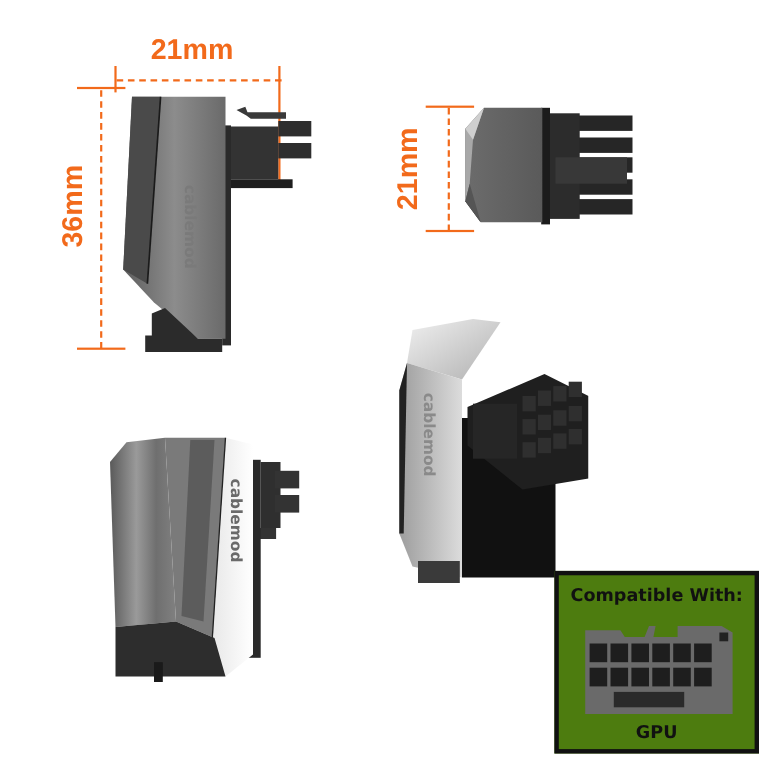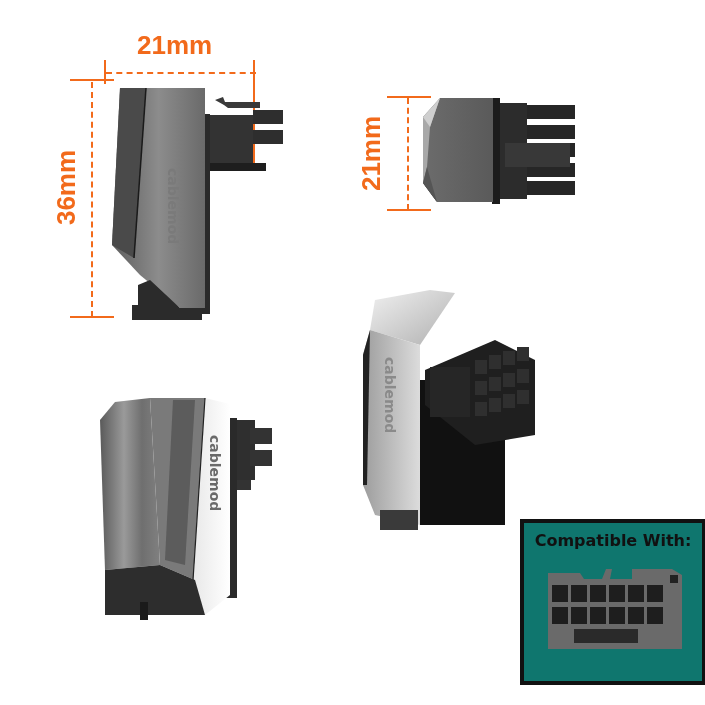--- a/index.html
+++ b/index.html
@@ -5,21 +5,21 @@
     html, body { margin: 0; padding: 0; background: #ffffff; }
     body { width: 705px; height: 705px; position: relative; overflow: hidden; font-family: "Liberation Sans", sans-serif; }
     .abs { position: absolute; }
     .dim-text { color: #f26a1b; font-weight: bold; font-family: "Liberation Sans", sans-serif; position: absolute; white-space: nowrap; }
     .dim-h { font-size: 26px; }
     .rot { transform: rotate(-90deg); transform-origin: center center; }
     .dash-h { position: absolute; height: 0; border-top: 2px dashed #f26a1b; }
     .dash-v { position: absolute; width: 0; border-left: 2px dashed #f26a1b; }
     .solid-h { position: absolute; height: 2px; background: #f26a1b; }
     .solid-v { position: absolute; width: 2px; background: #f26a1b; }
-    .compat-box { position: absolute; left: 504px; top: 519px; width: 186px; height: 166px; border: 4px solid #111; box-sizing: border-box; background: #0f766e; margin-left: 16px; }
+    .compat-box { position: absolute; left: 504px; top: 519px; width: 186px; height: 166px; border: 4px solid #111; box-sizing: border-box; background: #4d7c0f; }
     .compat-title { position: absolute; left: 0; right: 0; top: 8px; text-align: center; font-weight: bold; font-size: 16px; color: #111; font-family: "DejaVu Sans", sans-serif; }
     .compat-gpu { position: absolute; left: 0; right: 0; bottom: 6px; text-align: center; font-weight: bold; font-size: 16px; color: #111; font-family: "DejaVu Sans", sans-serif; }
   </style>
 </head>
 <body>
 
 <div class="dim-text dim-h" style="left:137px; top:30px;">21mm</div>
 <div class="dash-h" style="left:106px; top:72px; width:150px;"></div>
 <div class="solid-v" style="left:104px; top:60px; height:24px;"></div>
 <div class="solid-v" style="left:253px; top:60px; height:110px;"></div>
@@ -169,13 +169,14 @@
       <rect x="8" y="42" width="16" height="17"></rect>
         <rect x="27" y="42" width="16" height="17"></rect>
         <rect x="46" y="42" width="16" height="17"></rect>
         <rect x="65" y="42" width="16" height="17"></rect>
         <rect x="84" y="42" width="16" height="17"></rect>
         <rect x="103" y="42" width="16" height="17"></rect>
     </g>
     <rect x="30" y="64" width="64" height="14" fill="#2a2a2a"></rect>
     <rect x="126" y="10" width="8" height="8" fill="#222"></rect>
   </svg>
+  <div class="compat-gpu">GPU</div>
 </div>
 
 </body></html>

